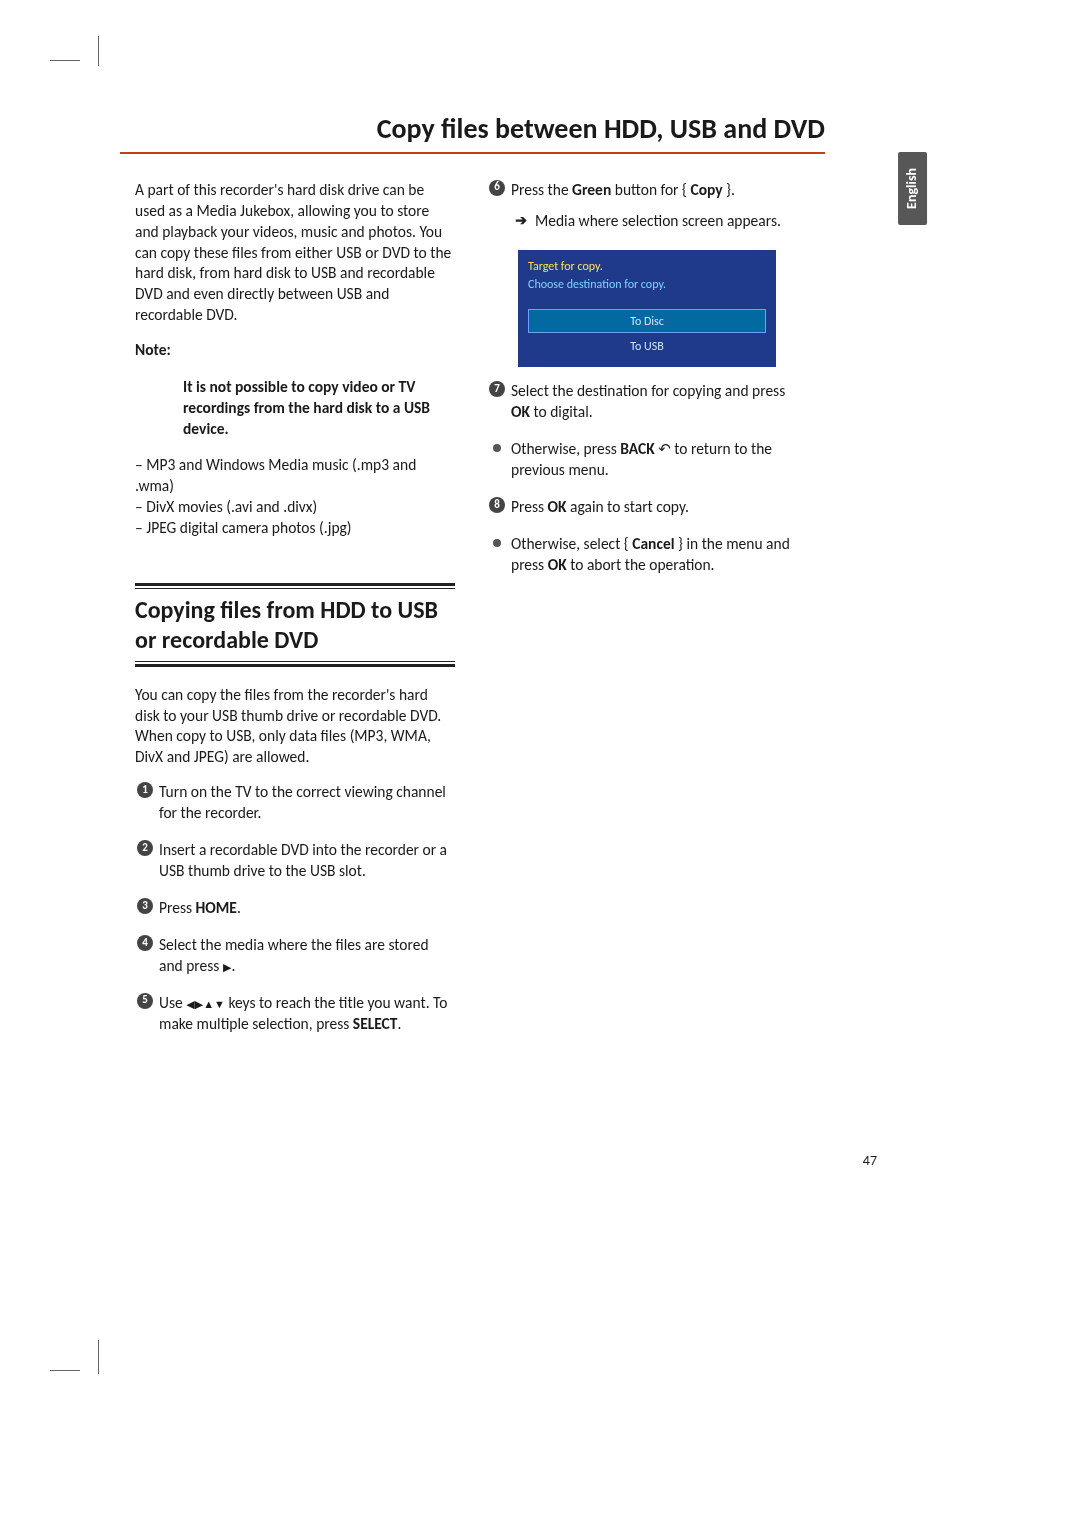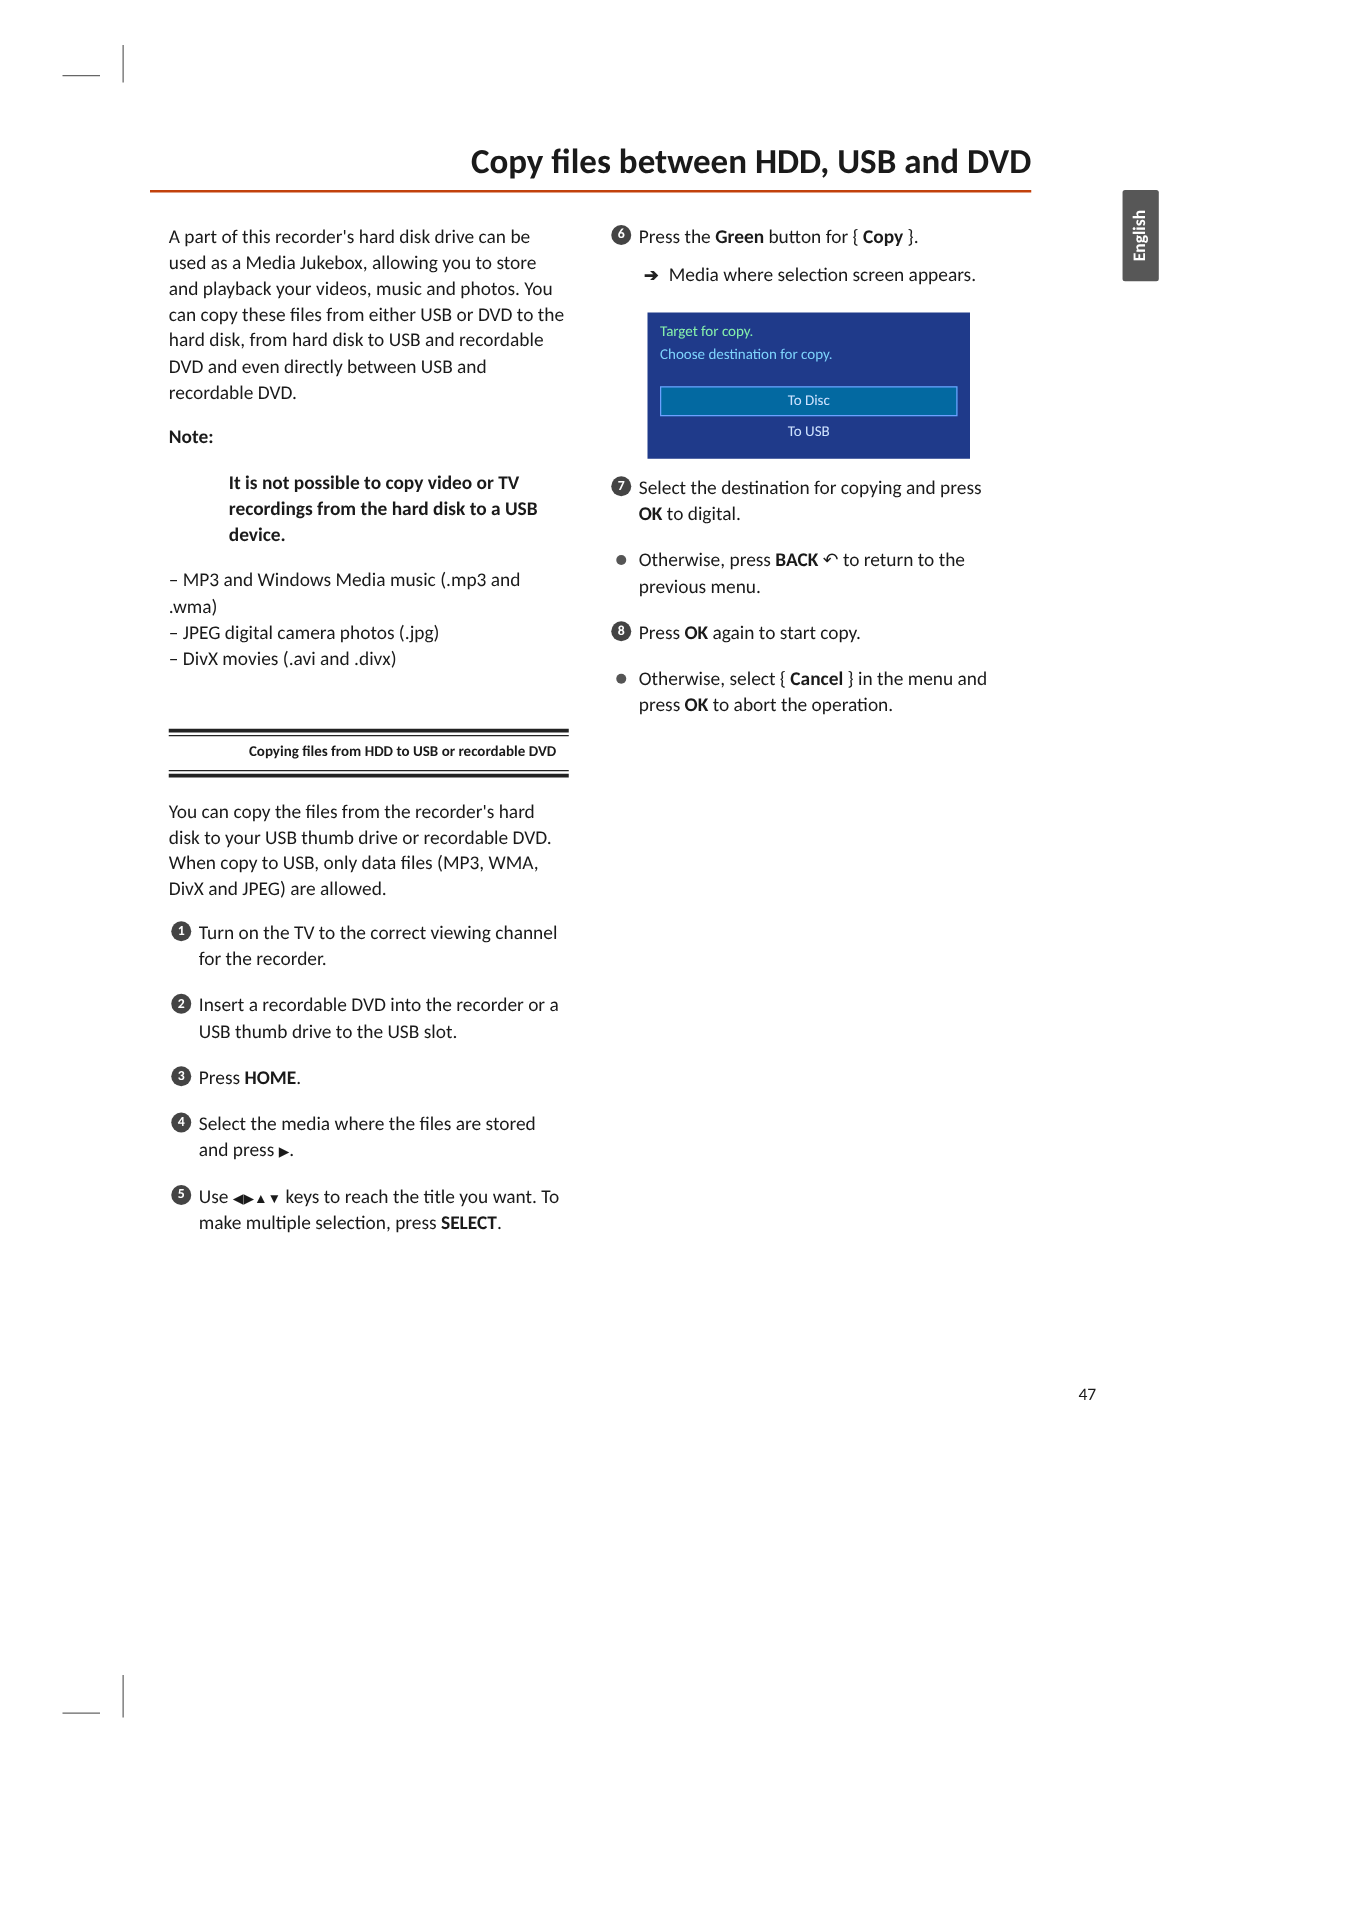--- a/index.html
+++ b/index.html
@@ -41,24 +41,23 @@
     margin: 0 0 6px 0;
   }
   .note-label { font-weight: bold; margin-top: 14px; }
   .note-bold { font-weight: bold; }
   .dash-item { margin: 0; padding-left: 0; }
   .dash-item::before { content: "– "; }
   .section-rule-thick { border-top: 3px solid #222; margin-top: 44px; }
   .section-rule-thin { border-top: 1px solid #222; margin-top: 2px; }
   .section-head {
     font-weight: bold;
-    font-size: 12px;
-    margin: 6px 10px;
+    font-size: 24px;
+    margin: 6px 0;
     line-height: 1.25;
-    text-align: right;
   }
   .section-rule-under-thin { border-top: 1px solid #222; }
   .section-rule-under-thick { border-top: 3px solid #222; margin-bottom: 18px; margin-top: 2px; }
 
   .step, .bullet-row, .arrow-row {
     display: flex;
     align-items: flex-start;
     margin: 10px 0;
   }
   .marker {
@@ -103,21 +102,21 @@
     border-radius: 2px;
   }
 
   .screenshot-box {
     margin: 12px auto 14px auto;
     width: 238px;
     background: #1f3a8a;
     padding: 8px 10px 10px 10px;
     font-size: 12px;
   }
-  .ss-title { color: #86efac; margin-bottom: 2px; }
+  .ss-title { color: #fde047; margin-bottom: 2px; }
   .ss-sub   { color: #7dd3fc; margin-bottom: 17px; }
   .ss-option {
     text-align: center;
     color: #cfe3ff;
     padding: 3px 0;
     font-size: 12px;
   }
   .ss-option.selected {
     background: #0369a1;
     border: 1px solid #6da0ff;
@@ -151,22 +150,22 @@
   <div class="lang-tab">English</div>
 
   <div class="columns">
 
     <div class="col">
       <p class="intro" style="margin-bottom:14px;">A part of this recorder's hard disk drive can be used as a Media Jukebox, allowing you to store and playback your videos, music and photos.  You can copy these files from either USB or DVD to the hard disk, from hard disk to USB and recordable DVD and even directly between USB and recordable DVD.</p>
 
       <p class="note-label">Note:</p>
       <p class="note-bold" style="font-weight:bold;margin-left:48px;">It is not possible to copy video or TV recordings from the hard disk to a USB device.</p>
       <p class="dash-item">MP3 and Windows Media music (.mp3 and .wma)</p>
+      <p class="dash-item">DivX movies (.avi and .divx)</p>
       <p class="dash-item">JPEG digital camera photos (.jpg)</p>
-      <p class="dash-item">DivX movies (.avi and .divx)</p>
 
       <div class="section-rule-thick"></div>
       <div class="section-rule-thin"></div>
       <div class="section-head">Copying files from HDD to USB or recordable DVD</div>
       <div class="section-rule-under-thin"></div>
       <div class="section-rule-under-thick"></div>
 
       <p class="section-intro" style="margin-bottom:14px;">You can copy the files from the recorder's hard disk to your USB thumb drive or recordable DVD.  When copy to USB, only data files (MP3, WMA, DivX and JPEG) are allowed.</p>
 
       <div class="step">

